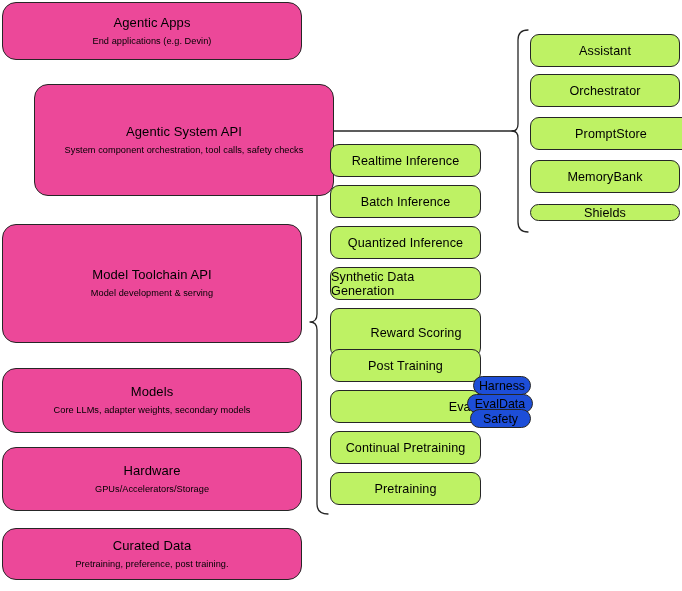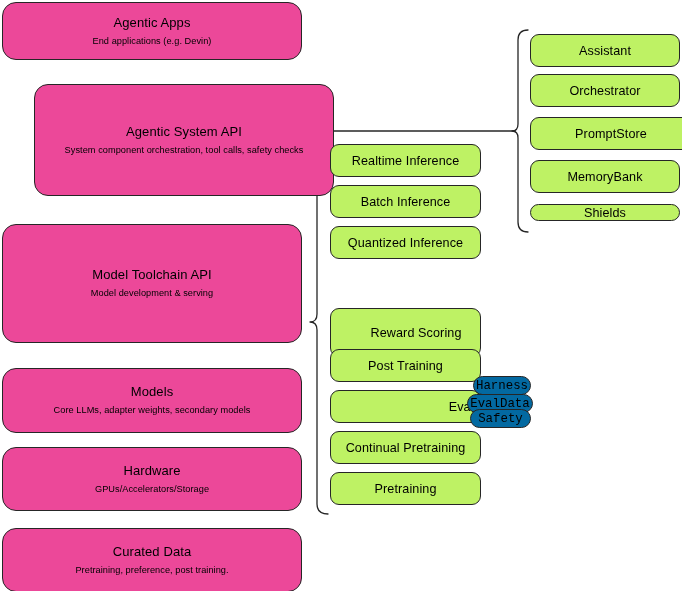--- a/index.html
+++ b/index.html
@@ -51,28 +51,27 @@
     justify-content: center;
     font-size: 12.6px;
     color: #000000;
     letter-spacing: 0.1px;
   }
   .tag-pill {
     position: absolute;
     box-sizing: border-box;
     border: 1.3px solid #262626;
     border-radius: 999px;
-    background: #0369a1;
+    background: #1d4ed8;
     display: flex;
     align-items: center;
     justify-content: center;
     font-size: 12.4px;
     color: #000000;
     z-index: 5;
-    font-family: Liberation Mono, monospace;
   }
   .svg-layer {
     position: absolute;
     left: 0;
     top: 0;
     width: 682px;
     height: 591px;
     pointer-events: none;
   }
 </style>
@@ -108,33 +107,36 @@
   <div class="stack-box" style="left:2px; top:224px; width:300px; height:119px;">
     <div class="stack-title">Model Toolchain API</div>
     <div class="stack-sub">Model development &amp; serving</div>
   </div>
 
   <div class="stack-box" style="left:2px; top:447px; width:300px; height:64px;">
     <div class="stack-title">Hardware</div>
     <div class="stack-sub">GPUs/Accelerators/Storage</div>
   </div>
 
-  <div class="stack-box" style="left:2px; top:528px; width:300px; height:64px;">
+  <div class="stack-box" style="left:2px; top:528px; width:300px; height:52px;">
     <div class="stack-title">Curated Data</div>
     <div class="stack-sub">Pretraining, preference, post training.</div>
   </div>
 
   <div class="pill-box" style="left:330px; top:144px; width:151px; height:33px;">
     <span>Realtime Inference</span>
   </div>
   <div class="pill-box" style="left:330px; top:226px; width:151px; height:33px;">
     <span>Quantized Inference</span>
   </div>
   <div class="pill-box" style="left:330px; top:185px; width:151px; height:33px;">
     <span>Batch Inference</span>
+  </div>
+  <div class="pill-box" style="left:330px; top:267px; width:151px; height:33px;">
+    <span>Synthetic Data Generation</span>
   </div>
   <div class="pill-box" style="left:330px; top:308px; width:151px; height:49px;padding-left:21px;">
     <span>Reward Scoring</span>
   </div>
   <div class="pill-box" style="left:330px; top:349px; width:151px; height:33px;">
     <span>Post Training</span>
   </div>
   <div class="pill-box" style="left:330px; top:390px; width:151px; height:33px;justify-content:flex-end;">
     <span>Evals</span>
   </div>

